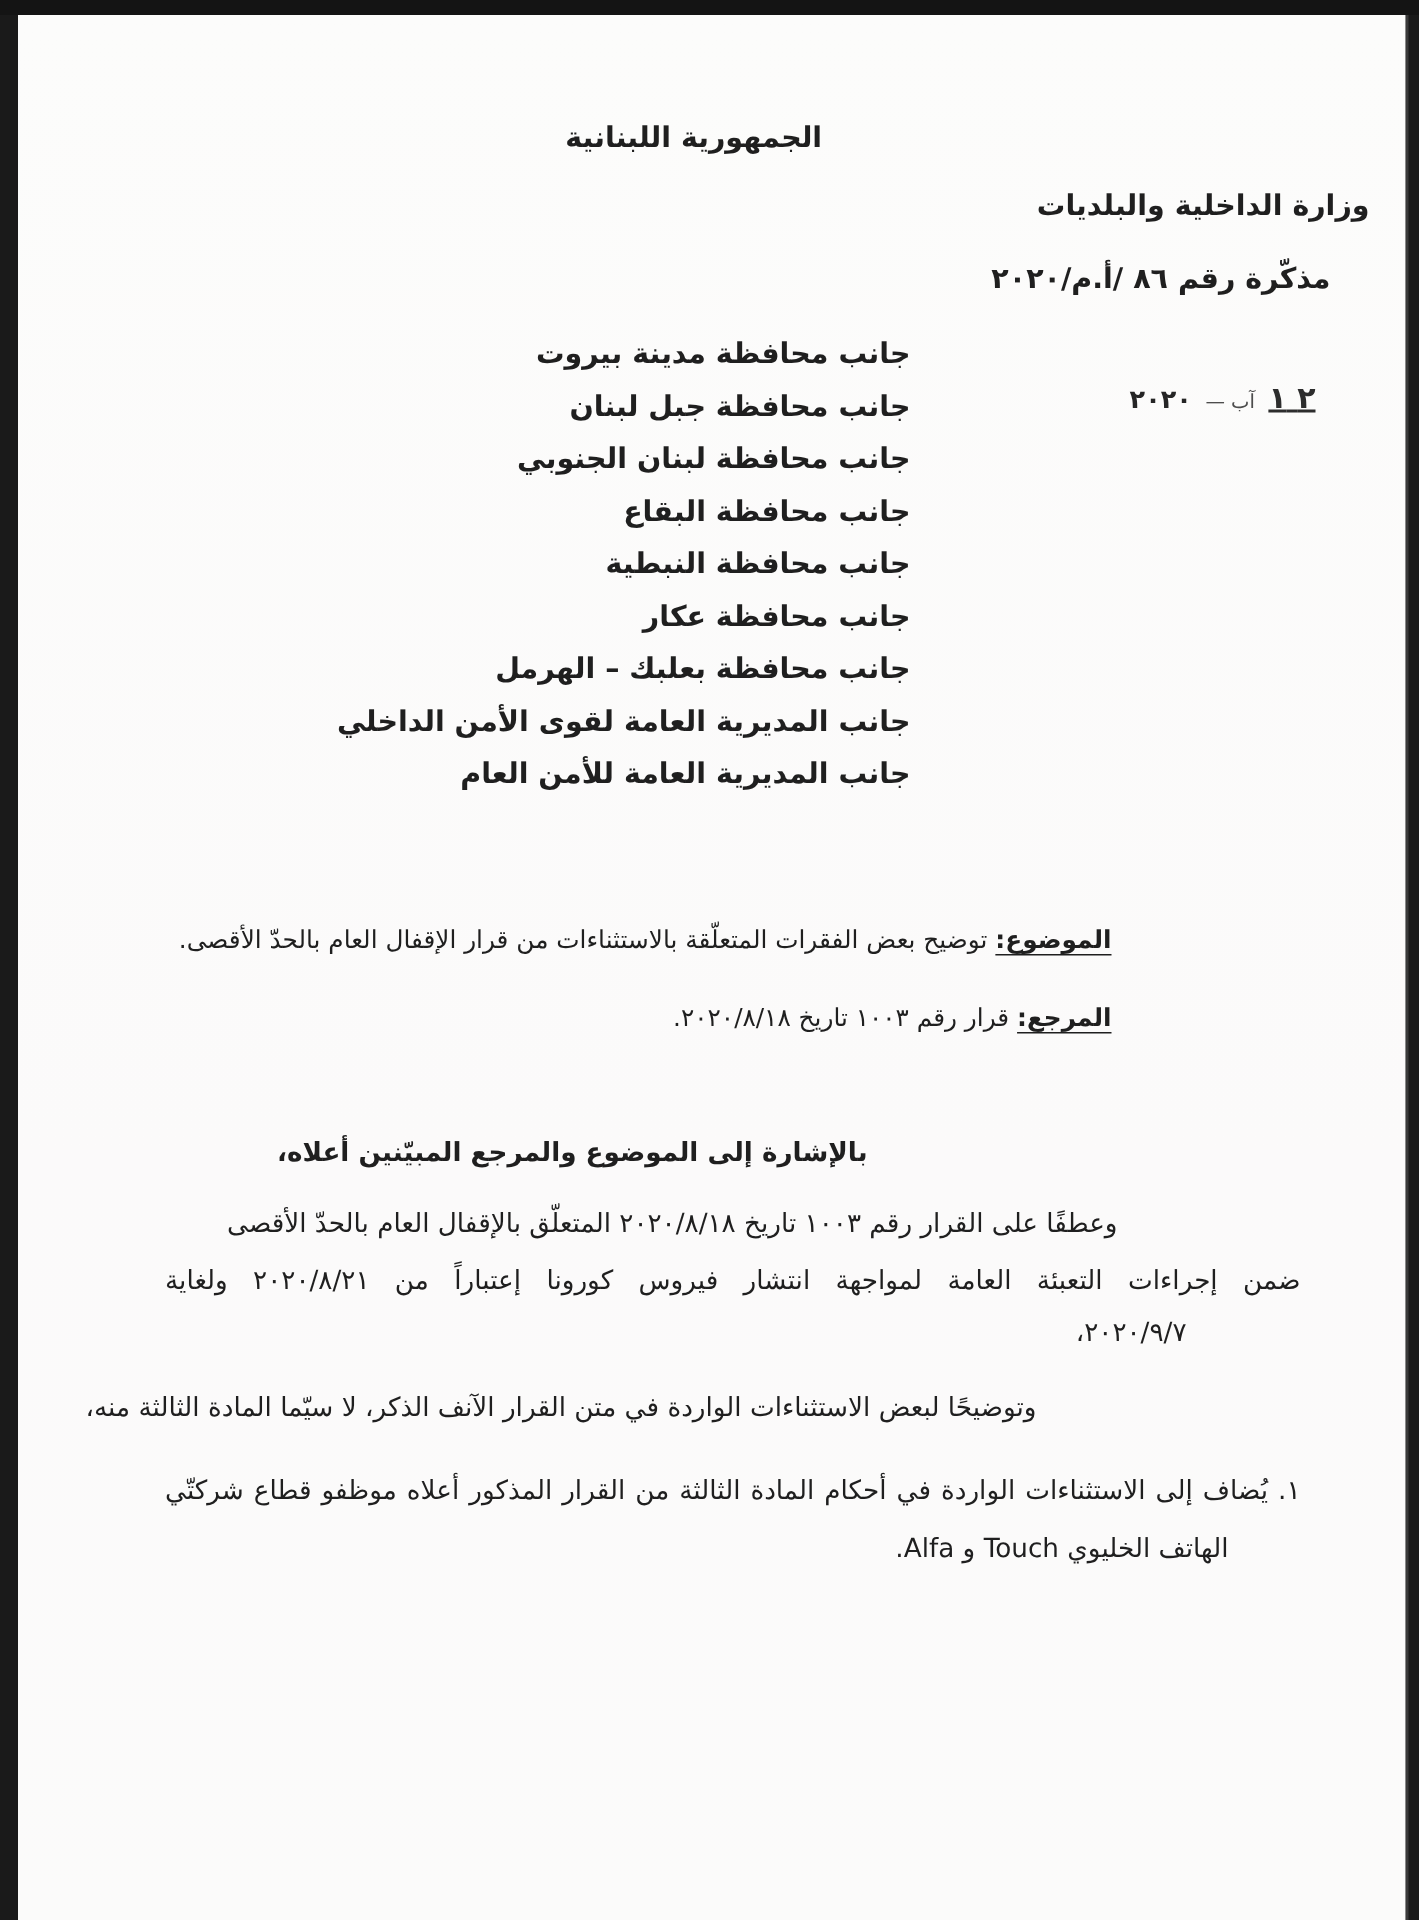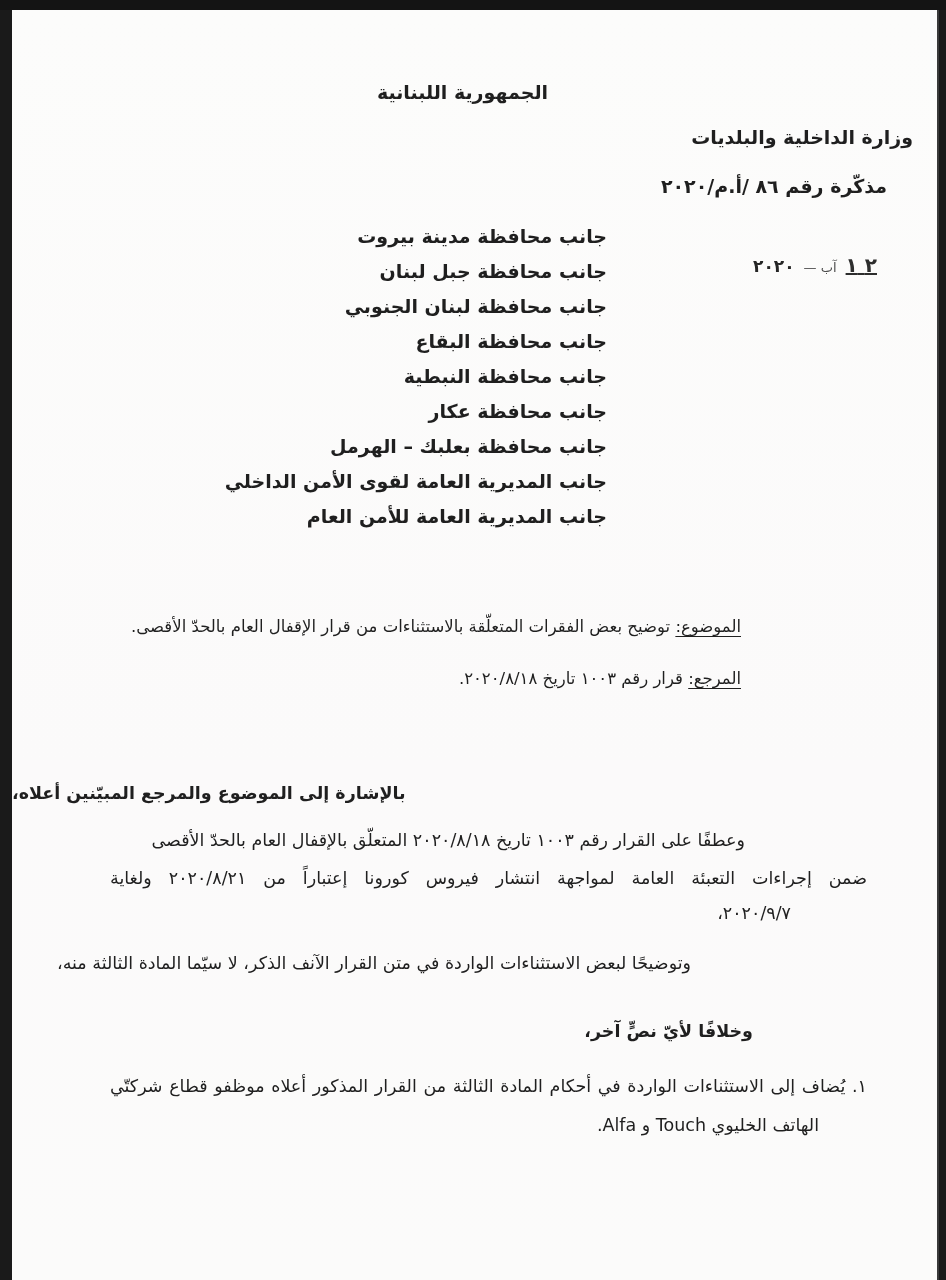--- a/index.html
+++ b/index.html
@@ -66,32 +66,32 @@
   }
   .recipient {
     font-size: 19px; font-weight: 700; line-height: 35px;
     white-space: nowrap;
   }
   .subject {
     margin-top: 80px; margin-right: 196px;
     font-size: 16.5px; line-height: 26px; text-align: right; white-space: nowrap;
   }
   .subject .label, .reference .label {
-    font-weight: 400;
+    font-weight: 700;
     text-decoration: underline;
     text-underline-offset: 4px;
   }
   .reference {
     margin-top: 26px; margin-right: 196px;
     font-size: 16.5px; line-height: 26px; text-align: right; white-space: nowrap;
   }
   .intro {
-    margin-top: 88px; margin-right: 186px;
+    margin-top: 64px; margin-right: 186px;
     font-size: 17.5px; font-weight: 700; line-height: 26px;
-    text-align: left; white-space: nowrap;
+    text-align: center; white-space: nowrap;
   }
   .p1l1 {
     margin-top: 21px; margin-right: 192px; margin-left: 60px;
     font-size: 17.5px; line-height: 26px; text-align: right; white-space: nowrap;
   }
   .p1l2 {
     margin-top: 12px; margin-right: 70px; margin-left: 98px;
     font-size: 17.5px; line-height: 26px;
     text-align: justify; text-align-last: justify;
   }
@@ -158,18 +158,17 @@
   </div>
 
   <div class="intro">بالإشارة إلى الموضوع والمرجع المبيّنين أعلاه،</div>
 
   <div class="p1l1">وعطفًا على القرار رقم ١٠٠٣ تاريخ ٢٠٢٠/٨/١٨ المتعلّق بالإقفال العام بالحدّ الأقصى</div>
   <div class="p1l2">ضمن إجراءات التعبئة العامة لمواجهة انتشار فيروس كورونا إعتباراً من ٢٠٢٠/٨/٢١ ولغاية</div>
   <div class="p1l3">٢٠٢٠/٩/٧،</div>
 
   <div class="p2">وتوضيحًا لبعض الاستثناءات الواردة في متن القرار الآنف الذكر، لا سيّما المادة الثالثة منه،</div>
 
-  <div class="p3">وخلافًا لأيّ نصٍّ آخر،</div>
 
   <div class="i1l1">١. يُضاف إلى الاستثناءات الواردة في أحكام المادة الثالثة من القرار المذكور أعلاه موظفو قطاع شركتّي</div>
   <div class="i1l2">الهاتف الخليوي Touch و Alfa.</div>
 
 </div>
 
 </body></html>

